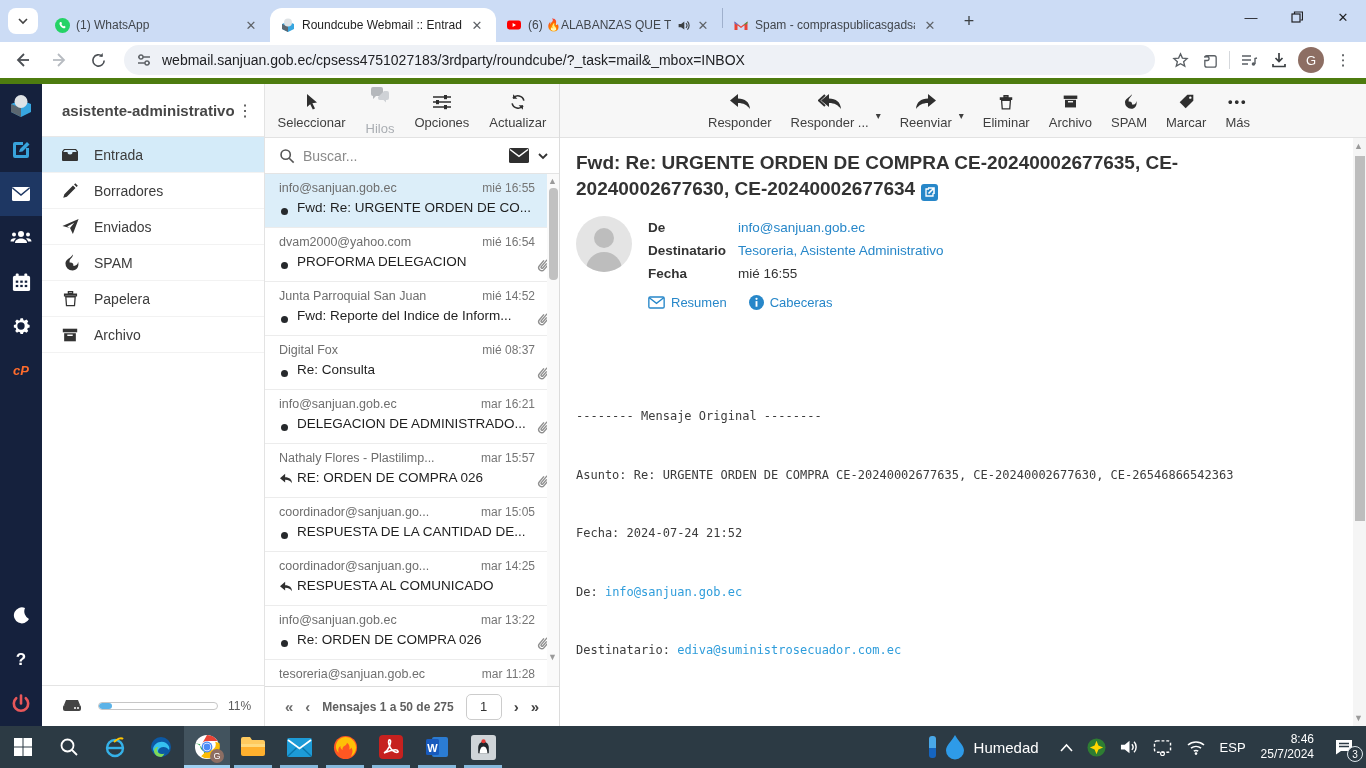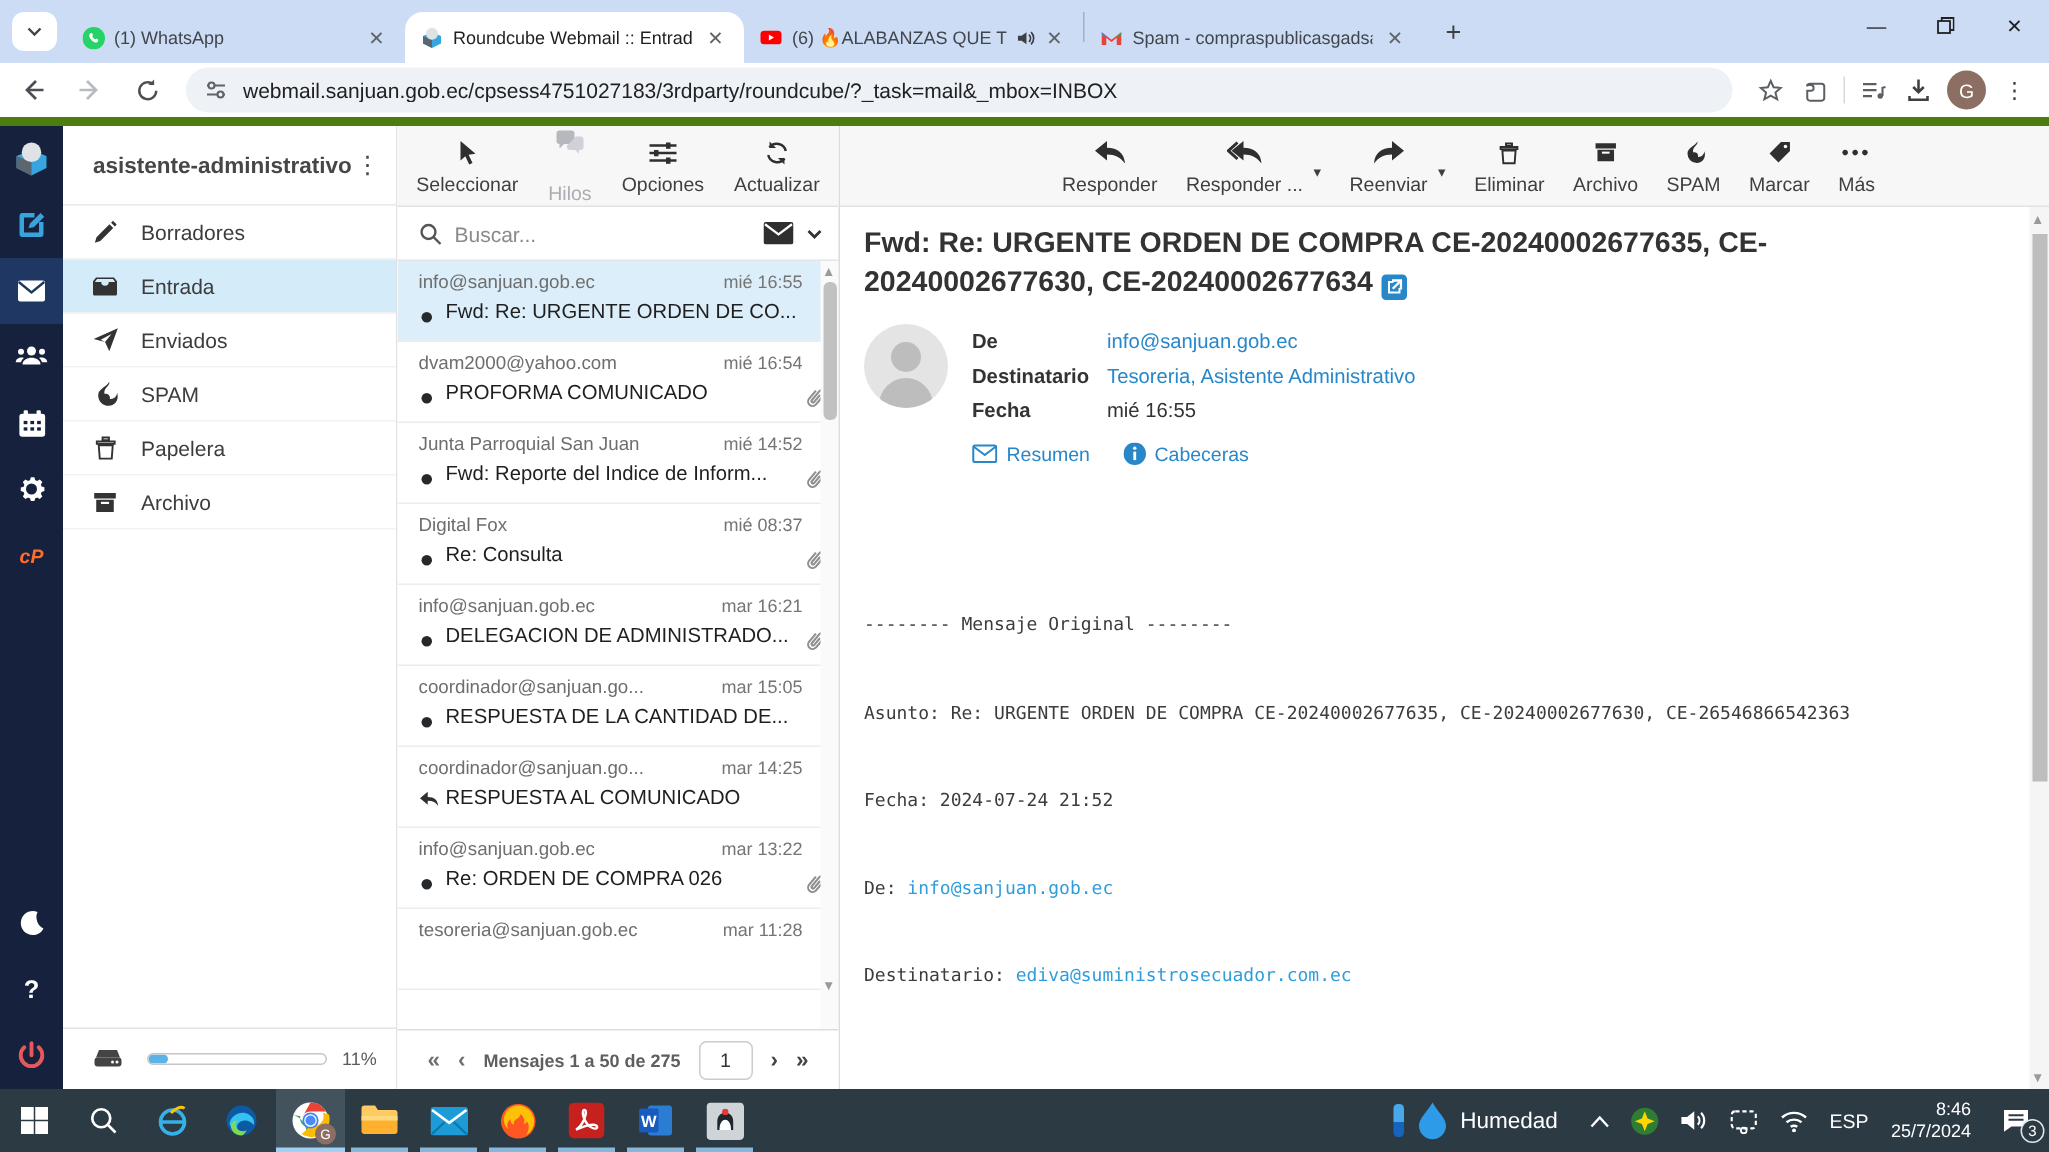--- a/index.html
+++ b/index.html
@@ -324,35 +324,35 @@
         </div>
       </div>
     </div>
 
     <div class="sidebar">
       <div class="sb-head">
         <span class="sb-title">asistente-administrativo...</span>
         <span class="kebab">⋮</span>
       </div>
       <div class="folders">
+        <div class="folder sel">
+          <span class="fic">
+              <svg width="20" height="20" viewBox="0 0 20 20">
+                <path d="M2 6.5L4 4h12l2 2.5V15a1 1 0 0 1-1 1H3a1 1 0 0 1-1-1zM3.2 7h4.3a2.5 2.5 0 0 0 5 0h4.3L15.3 5H4.7z" fill="#333"></path>
+              </svg>
+            </span>
+          <span>Entrada</span>
+        </div>
         <div class="folder">
           <span class="fic">
               <svg width="18" height="18" viewBox="0 0 20 20">
                 <path d="M2.5 17.5l1.2-4 9.6-9.6 2.8 2.8-9.6 9.6zM14.5 2.7l1.4-1.4 2.8 2.8-1.4 1.4z" fill="#333"></path>
               </svg>
             </span>
           <span>Borradores</span>
-        </div>
-        <div class="folder sel">
-          <span class="fic">
-              <svg width="20" height="20" viewBox="0 0 20 20">
-                <path d="M2 6.5L4 4h12l2 2.5V15a1 1 0 0 1-1 1H3a1 1 0 0 1-1-1zM3.2 7h4.3a2.5 2.5 0 0 0 5 0h4.3L15.3 5H4.7z" fill="#333"></path>
-              </svg>
-            </span>
-          <span>Entrada</span>
         </div>
         <div class="folder">
           <span class="fic">
               <svg width="19" height="19" viewBox="0 0 20 20">
                 <path d="M1.5 9.5L18.5 2l-6 16-3-6.5zM9.5 11.5L14 6l-7.5 4z" fill="#333"></path>
               </svg>
             </span>
           <span>Enviados</span>
         </div>
         <div class="folder">
@@ -467,21 +467,21 @@
         </div>
         <div class="msg">
           <div class="m1">
               <span class="from">dvam2000@yahoo.com</span>
               <span class="date">mié 16:54</span>
             </div>
           <div class="m2">
               <span class="ind">
                 <span class="dot"></span>
               </span>
-              <span class="subj">PROFORMA COMUNICADO</span>
+              <span class="subj">PROFORMA DELEGACION</span>
             </div>
           <span class="clip">
               <svg width="14" height="16" viewBox="0 0 14 16">
                 <path d="M4 4.5v7a3 3 0 0 0 6 0v-8a2 2 0 0 0-4 0v7.5a1 1 0 0 0 2 0V5" stroke="#8f8f8f" stroke-width="1.4" fill="none" transform="rotate(40 7 8)"></path>
               </svg>
             </span>
         </div>
         <div class="msg">
           <div class="m1">
               <span class="from">Junta Parroquial San Juan</span>
@@ -519,20 +519,39 @@
         <div class="msg">
           <div class="m1">
               <span class="from">info@sanjuan.gob.ec</span>
               <span class="date">mar 16:21</span>
             </div>
           <div class="m2">
               <span class="ind">
                 <span class="dot"></span>
               </span>
               <span class="subj">DELEGACION DE ADMINISTRADO...</span>
+            </div>
+          <span class="clip">
+              <svg width="14" height="16" viewBox="0 0 14 16">
+                <path d="M4 4.5v7a3 3 0 0 0 6 0v-8a2 2 0 0 0-4 0v7.5a1 1 0 0 0 2 0V5" stroke="#8f8f8f" stroke-width="1.4" fill="none" transform="rotate(40 7 8)"></path>
+              </svg>
+            </span>
+        </div>
+        <div class="msg">
+          <div class="m1">
+              <span class="from">Nathaly Flores - Plastilimp...</span>
+              <span class="date">mar 15:57</span>
+            </div>
+          <div class="m2">
+              <span class="ind">
+                <svg width="14" height="12" viewBox="0 0 16 14">
+                  <path d="M7 1L1 6l6 5V8c4 0 6.5 1.4 8 4 0-4.5-3-7-8-7z" fill="#2f2f2f"></path>
+                </svg>
+              </span>
+              <span class="subj">RE: ORDEN DE COMPRA 026</span>
             </div>
           <span class="clip">
               <svg width="14" height="16" viewBox="0 0 14 16">
                 <path d="M4 4.5v7a3 3 0 0 0 6 0v-8a2 2 0 0 0-4 0v7.5a1 1 0 0 0 2 0V5" stroke="#8f8f8f" stroke-width="1.4" fill="none" transform="rotate(40 7 8)"></path>
               </svg>
             </span>
         </div>
         <div class="msg">
           <div class="m1">
               <span class="from">coordinador@sanjuan.go...</span>

